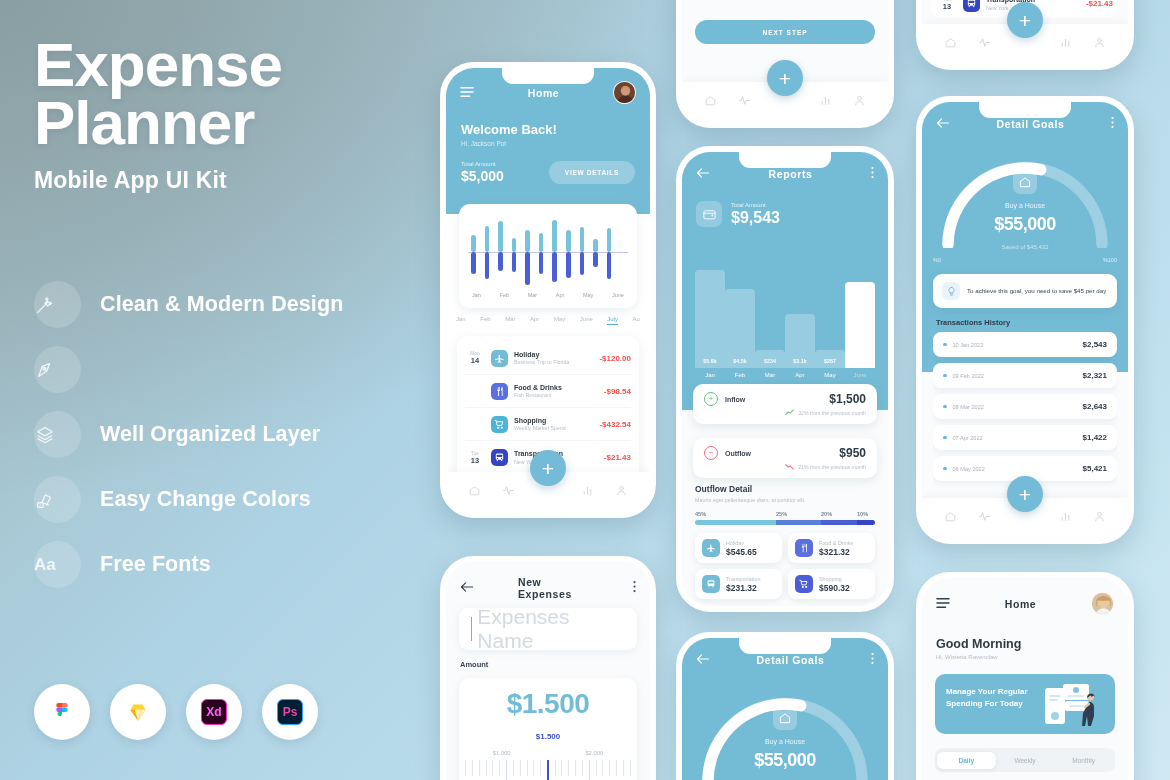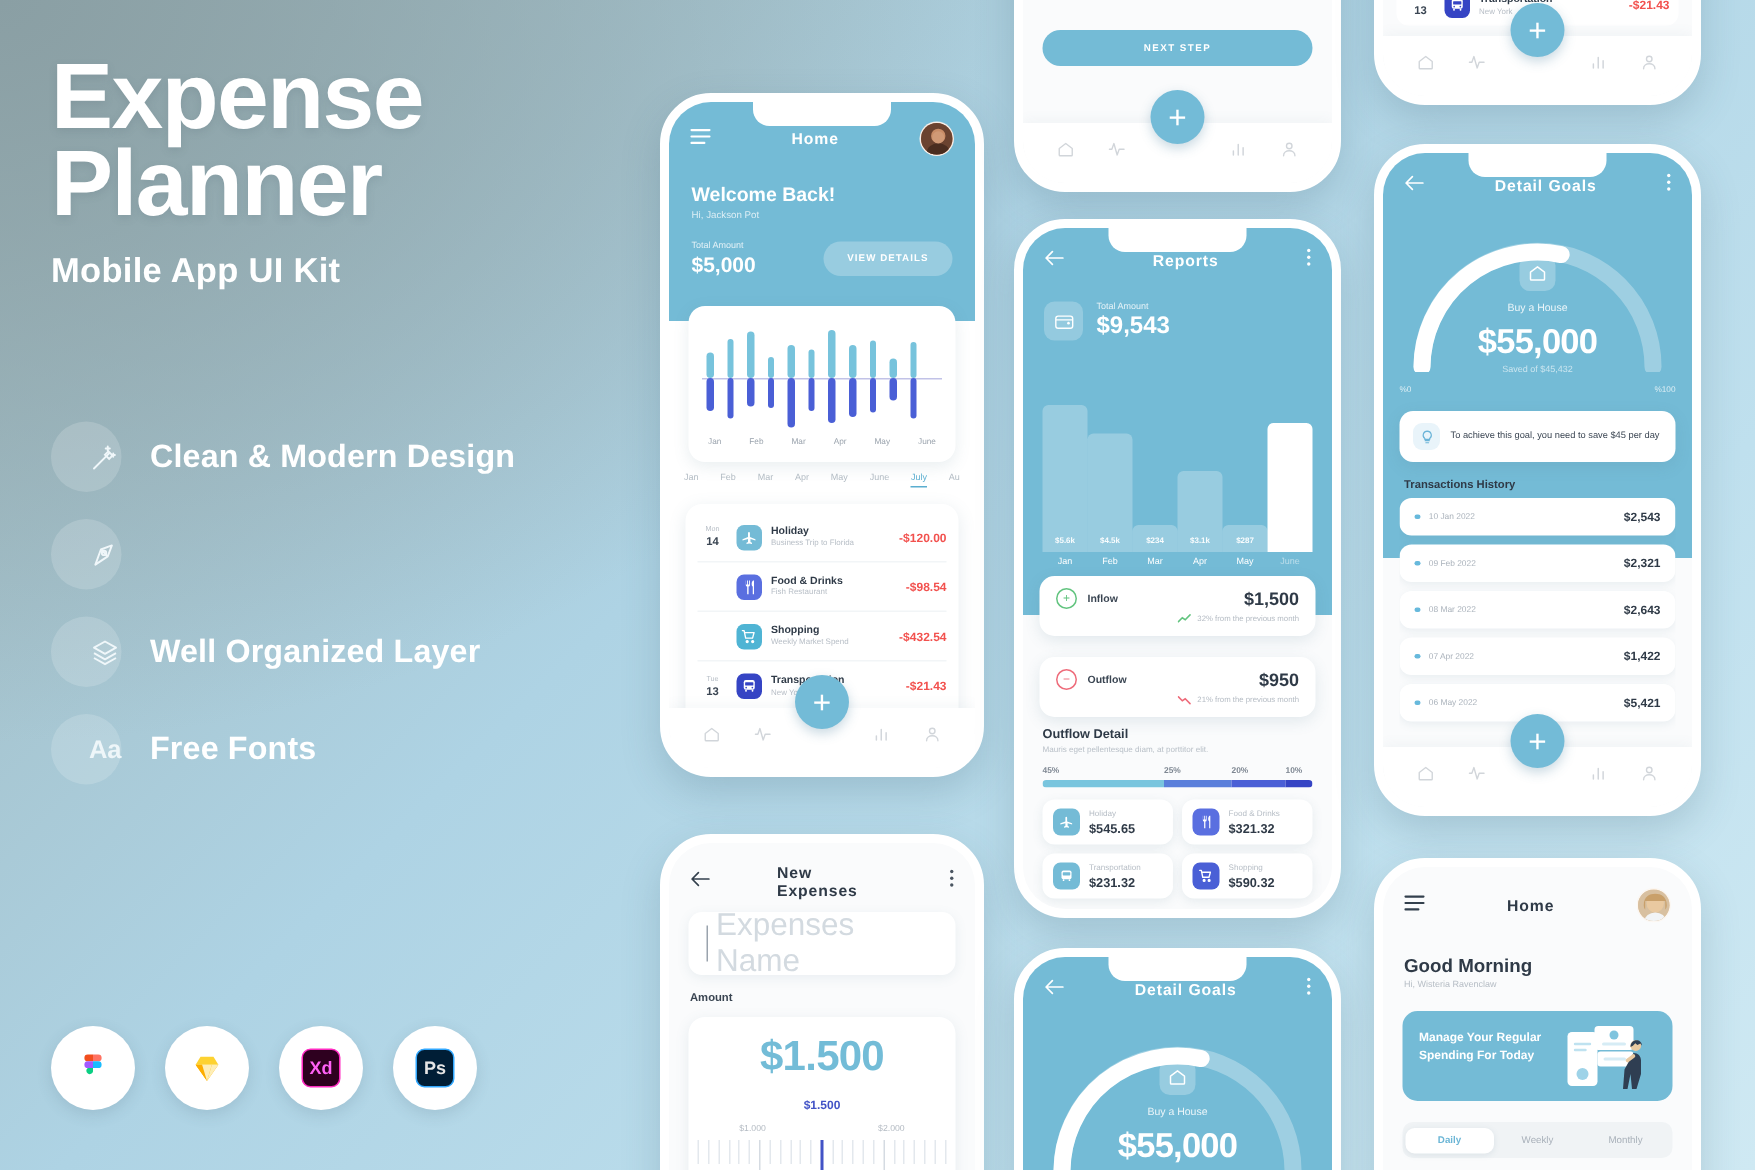--- a/index.html
+++ b/index.html
@@ -22,21 +22,21 @@
   .title .l2 { display:block; }
   .subtitle {
     color:#fff; font-weight:bold; font-size:23px; margin-top:16px; letter-spacing:.2px;
   }
 
   .features { position:absolute; left:34px; top:272px; width:380px; }
   .feat { display:flex; align-items:center; height:65px; margin-bottom:0; }
   .feat-ic {
     width:47px; height:47px; border-radius:50%;
     background:rgba(255,255,255,.17);
-    display:flex; align-items:center; justify-content:flex-end;
+    display:flex; align-items:center; justify-content:flex-start;
     flex:0 0 47px; margin-right:19px;
   }
   .feat-ic svg { display:block; }
   .feat-ic .aa { color:#eef6f9; font-size:17px; font-weight:bold; letter-spacing:0; }
   .feat-tx { color:#fff; font-size:21.5px; font-weight:bold; letter-spacing:.1px; }
 
   .logos { position:absolute; left:34px; top:684px; display:flex; gap:20px; }
   .logo {
     width:56px; height:56px; border-radius:50%; background:#fff;
     display:flex; align-items:center; justify-content:center;
@@ -206,21 +206,21 @@
   .ticks { position:absolute; left:6px; right:6px; top:26px; height:34px; display:flex; justify-content:space-between; align-items:flex-start; }
   .tk { width:1px; height:16px; background:#e3e8ed; }
   .tk.mid { height:26px; background:#d5dbe2; }
   .tk.hl { width:1.6px; height:36px; background:#4253C6; }
 
   
   .dg-top { background:#74BBD6; position:absolute; left:0; right:0; top:0; height:270px; padding-top:13px; }
   .gauge { position:absolute; left:50%; transform:translateX(-50%); top:34px; width:176px; height:112px; }
   .dg-ic { position:absolute; left:50%; transform:translateX(-50%); top:68px; width:24px; height:24px; border-radius:7px; background:rgba(255,255,255,.25); display:flex; align-items:center; justify-content:center; }
   .dg-name { position:absolute; left:0; right:0; top:100px; text-align:center; font-size:7px; color:rgba(255,255,255,.86); }
-  .dg-amt { position:absolute; left:0; right:0; top:112px; text-align:center; font-size:23px; font-weight:bold; color:#fff; letter-spacing:-.5px; }
+  .dg-amt { position:absolute; left:0; right:0; top:112px; text-align:center; font-size:18px; font-weight:bold; color:#fff; letter-spacing:-.5px; }
   .dg-saved { position:absolute; left:0; right:0; top:142px; text-align:center; font-size:6px; color:rgba(255,255,255,.62); }
   .dg-0 { position:absolute; left:11px; top:155px; font-size:5.5px; color:rgba(255,255,255,.75); }
   .dg-100 { position:absolute; right:11px; top:155px; font-size:5.5px; color:rgba(255,255,255,.75); }
   .tipcard {
     position:absolute; left:11px; right:11px; top:172px; background:#fff; border-radius:9px;
     box-shadow:0 3px 10px rgba(80,120,140,.15); padding:8px 9px; display:flex; gap:7px; align-items:center; z-index:5;
   }
   .tipic { width:18px; height:18px; border-radius:6px; background:#E9F4FA; display:flex; align-items:center; justify-content:center; flex:0 0 18px; }
   .tiptx { font-size:6.2px; color:#3a4552; line-height:1.45; }
   .th-title { position:absolute; left:14px; top:216px; font-size:7.5px; font-weight:bold; color:#2f3a47; }
@@ -294,20 +294,31 @@
         <svg width="22" height="22" viewBox="0 0 24 24" fill="none" stroke="#f0f7fa" stroke-width="1.4" stroke-linejoin="round">
           <path d="M12 4 L20 8.5 L12 13 L4 8.5 z"></path>
             <path d="M4 12.5 L12 17 L20 12.5"></path>
             <path d="M4 16 L12 20.5 L20 16"></path>
         </svg>
       </div>
       <div class="feat-tx">Well Organized Layer</div>
     </div>
     <div class="feat">
       <div class="feat-ic">
+        <svg width="22" height="22" viewBox="0 0 24 24" fill="none" stroke="#f0f7fa" stroke-width="1.4" stroke-linejoin="round">
+          <rect x="4" y="15" width="6" height="5" rx="1"></rect>
+            <path d="M8.5 15 L12.5 6.5 L18 9 L13.5 18"></path>
+          <path d="M10 15 L16 17.5"></path>
+            <circle cx="6.8" cy="17.6" r="0.7" fill="#f0f7fa" stroke="none"></circle>
+        </svg>
+      </div>
+      <div class="feat-tx">Easy Change Colors</div>
+    </div>
+    <div class="feat">
+      <div class="feat-ic">
           <span class="aa">Aa</span>
         </div>
       <div class="feat-tx">Free Fonts</div>
     </div>
   </div>
 
   <div class="logos">
     <div class="logo">
       <svg width="24" height="24" viewBox="0 0 24 24">
         <path d="M8.5 3h3.5v4.5H8.5a2.25 2.25 0 010-4.5z" fill="#F24E1E"></path>
@@ -326,21 +337,21 @@
         <path d="M9 10h6l-3 10z" fill="#FEEEB7"></path>
       </svg>
     </div>
     <div class="logo">
       <div style="width:26px;height:26px;border-radius:6px;background:#2E001F;border:1.5px solid #FF2BC2;display:flex;align-items:center;justify-content:center;">
         <span style="color:#FF61F6;font-size:12px;font-weight:bold;font-family:'Liberation Sans',sans-serif;">Xd</span>
       </div>
     </div>
     <div class="logo">
       <div style="width:26px;height:26px;border-radius:6px;background:#001E36;border:1.5px solid #31A8FF;display:flex;align-items:center;justify-content:center;">
-        <span style="color:#e5e5e5;font-size:12px;font-weight:bold;font-family:'Liberation Sans',sans-serif;">Ps</span>
+        <span style="color:#ec4899;font-size:12px;font-weight:bold;font-family:'Liberation Sans',sans-serif;">Ps</span>
       </div>
     </div>
   </div>
 
   <div class="phone" id="p-home">
     <div class="screen">
       <div class="notch"></div>
       <div class="home-top">
         <div class="hdr">
           <div>

